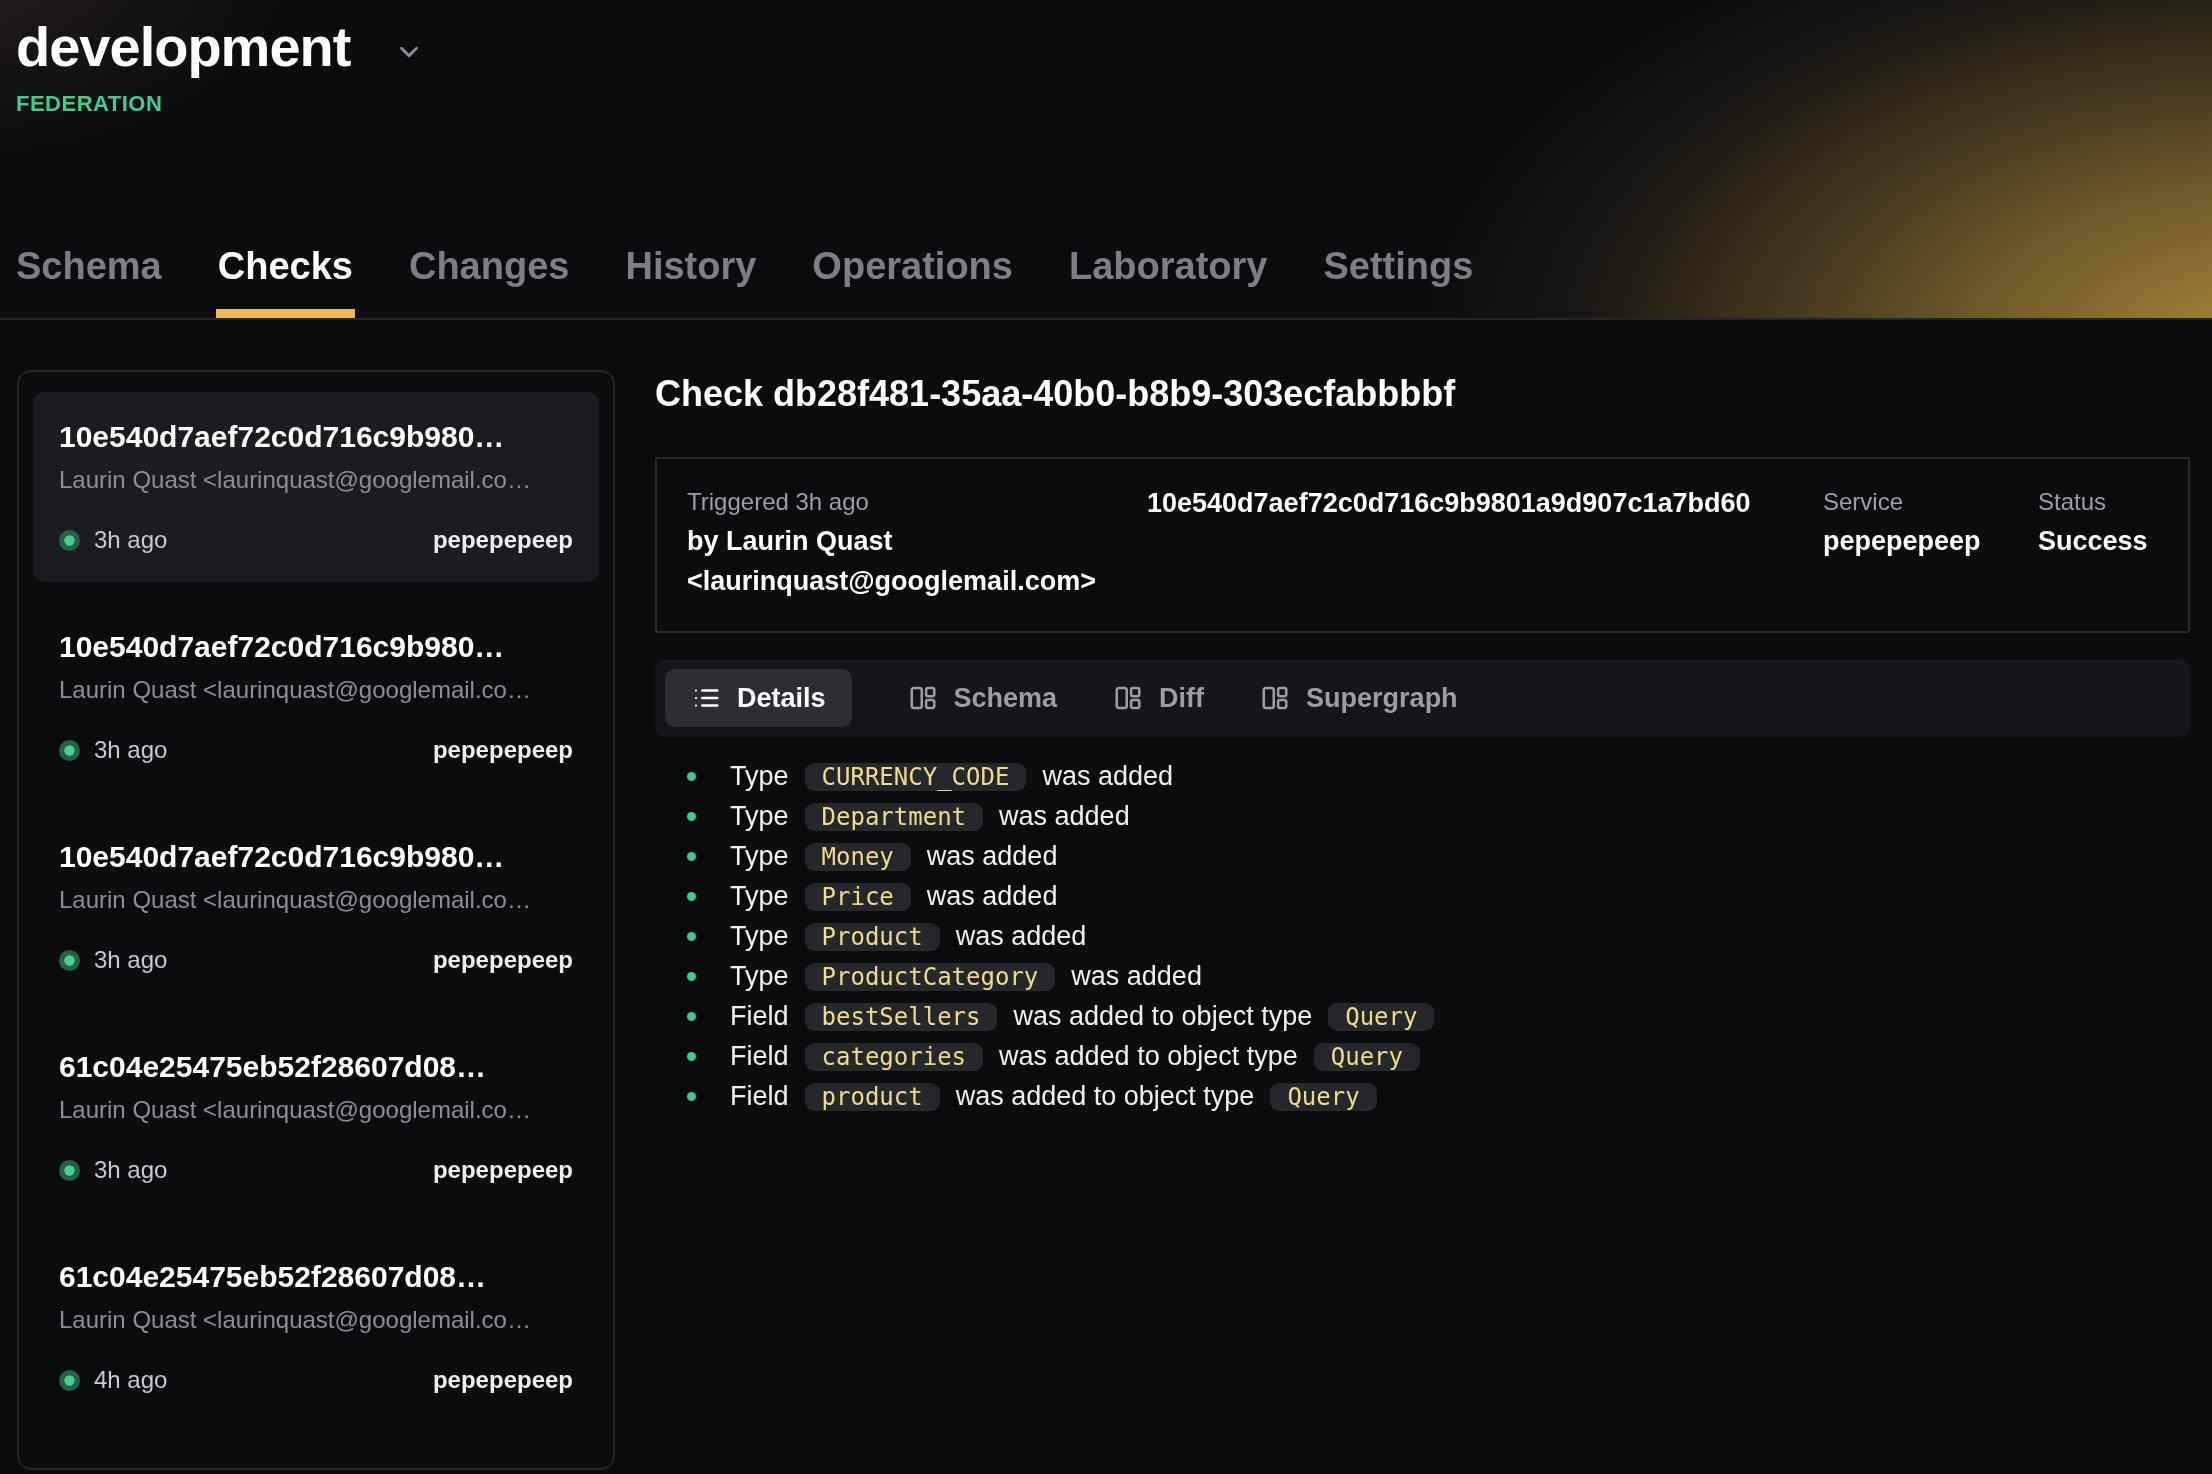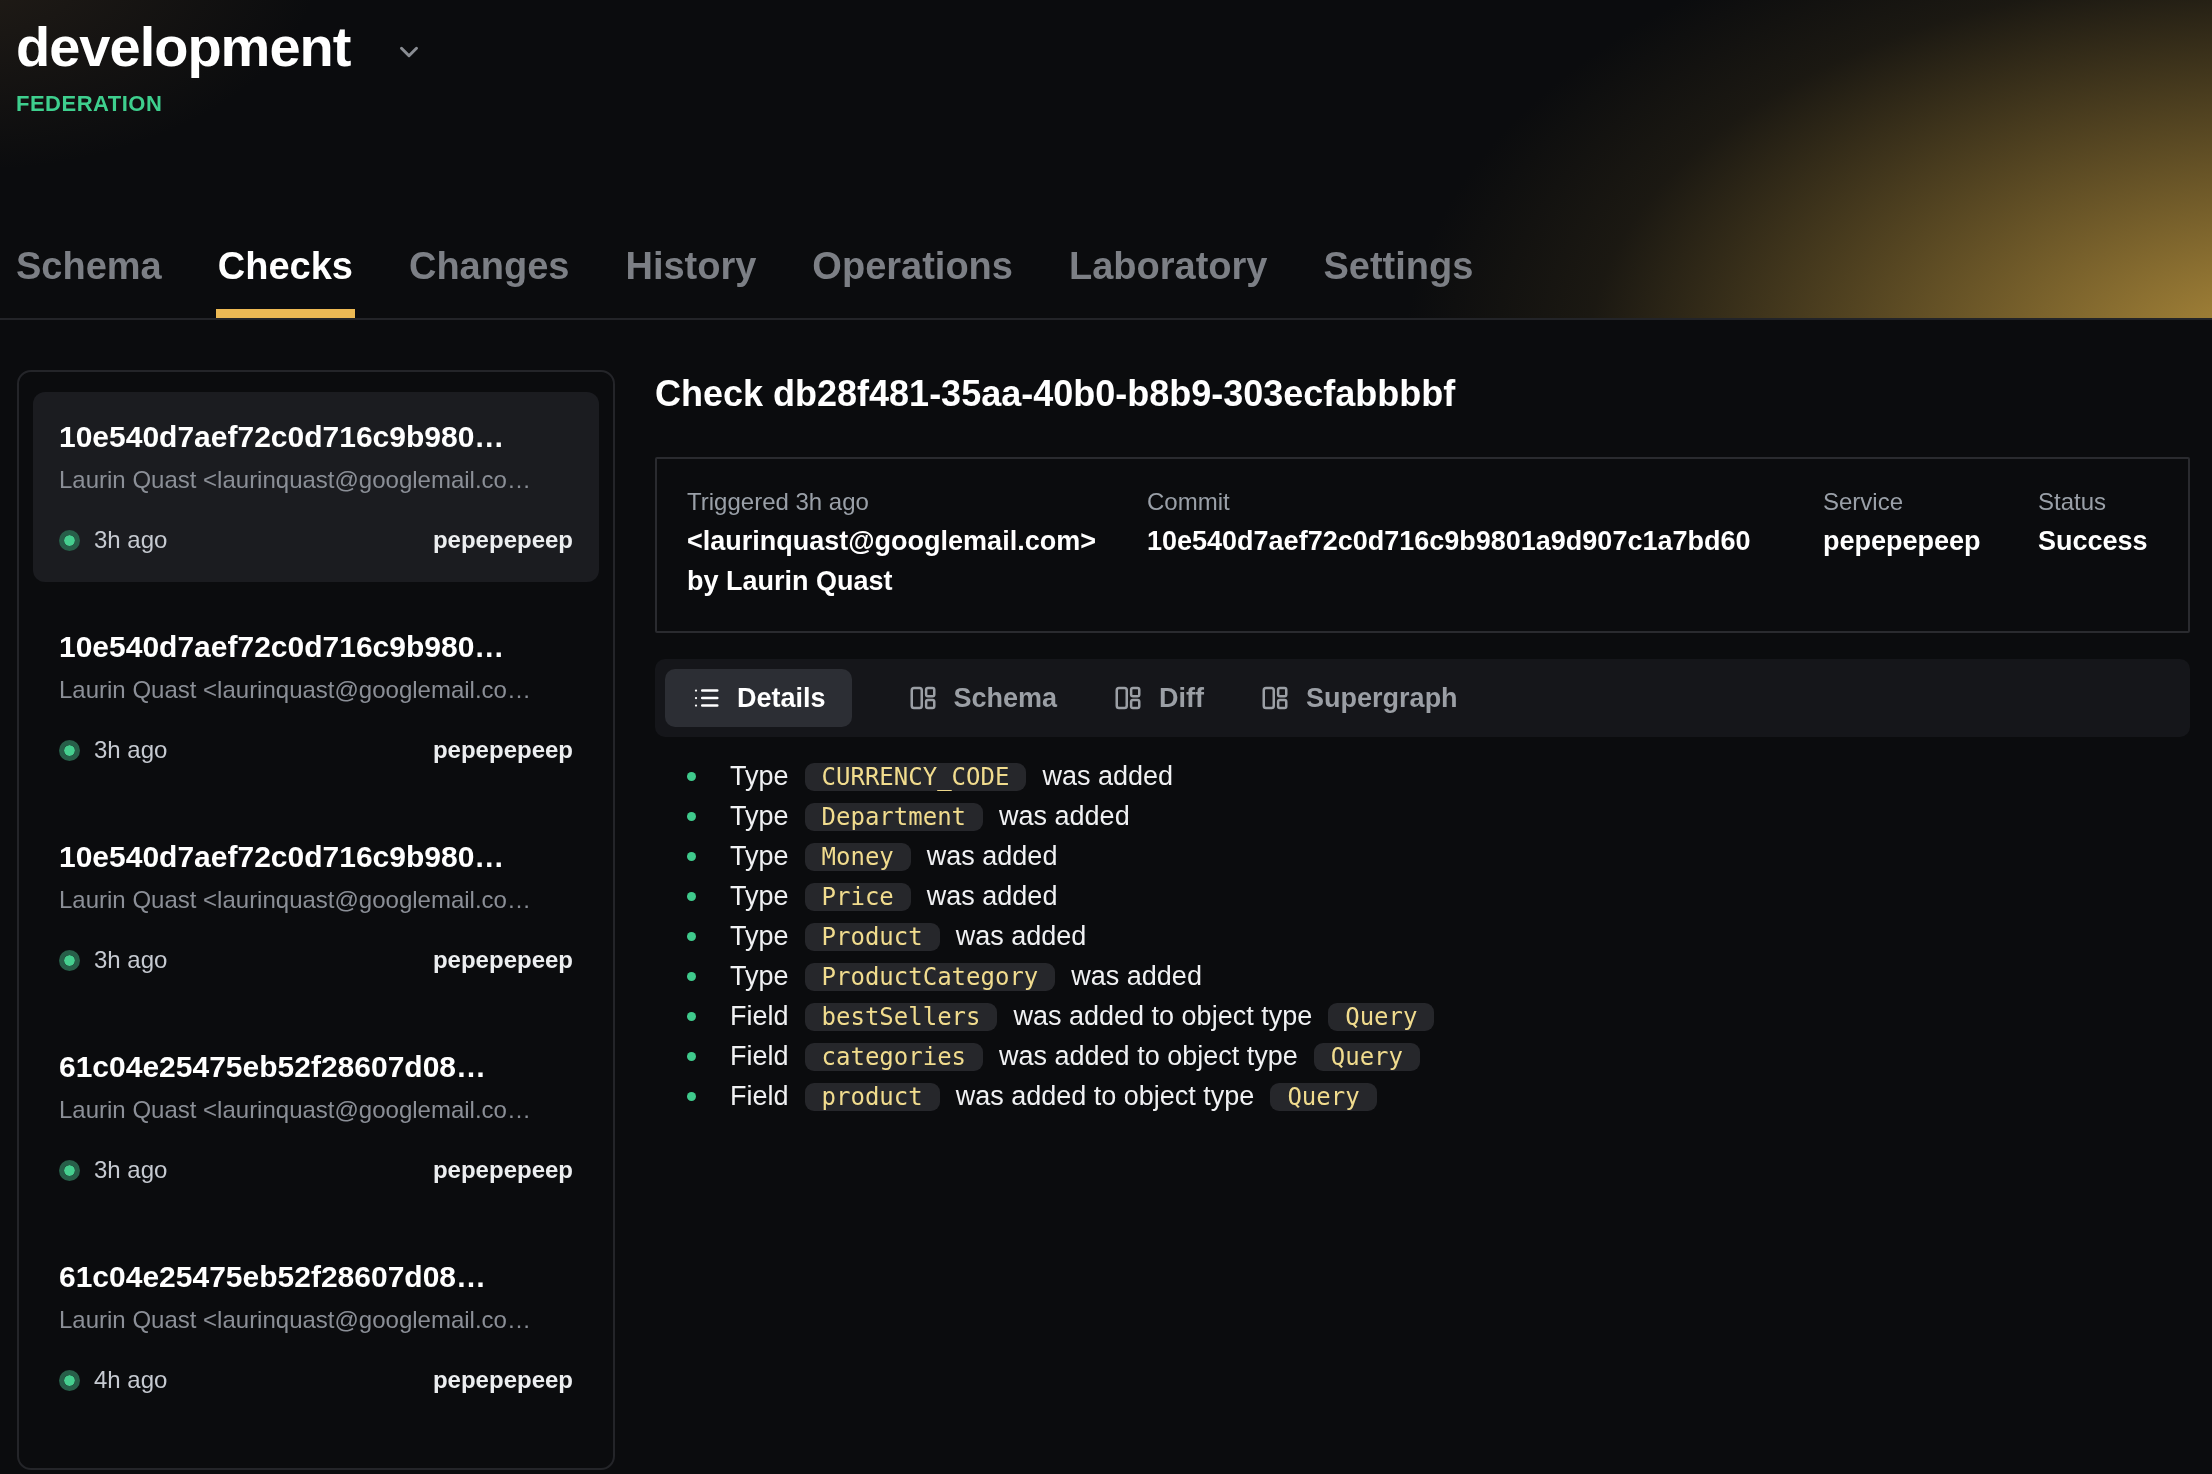--- a/index.html
+++ b/index.html
@@ -194,25 +194,24 @@
 
     </div>
   </aside>
 
   <section class="right-col">
     <h2 class="panel-title">Check db28f481-35aa-40b0-b8b9-303ecfabbbbf</h2>
 
     <div class="meta-box">
       <div class="meta-col-triggered">
         <div class="meta-label">Triggered 3h ago</div>
+        <div class="meta-strong-line">by Laurin Quast</div>
         <div class="meta-strong-line">&lt;laurinquast@googlemail.com&gt;</div>
-        <div class="meta-strong-line">by Laurin Quast</div>
       </div>
       <div class="meta-col-commit">
-        <div class="meta-label">Commit</div>
         <div class="meta-value">10e540d7aef72c0d716c9b9801a9d907c1a7bd60</div>
       </div>
       <div class="meta-col-service">
         <div class="meta-label">Service</div>
         <div class="meta-value">pepepepeep</div>
       </div>
       <div class="meta-col-status">
         <div class="meta-label">Status</div>
         <div class="meta-value">Success</div>
       </div>

